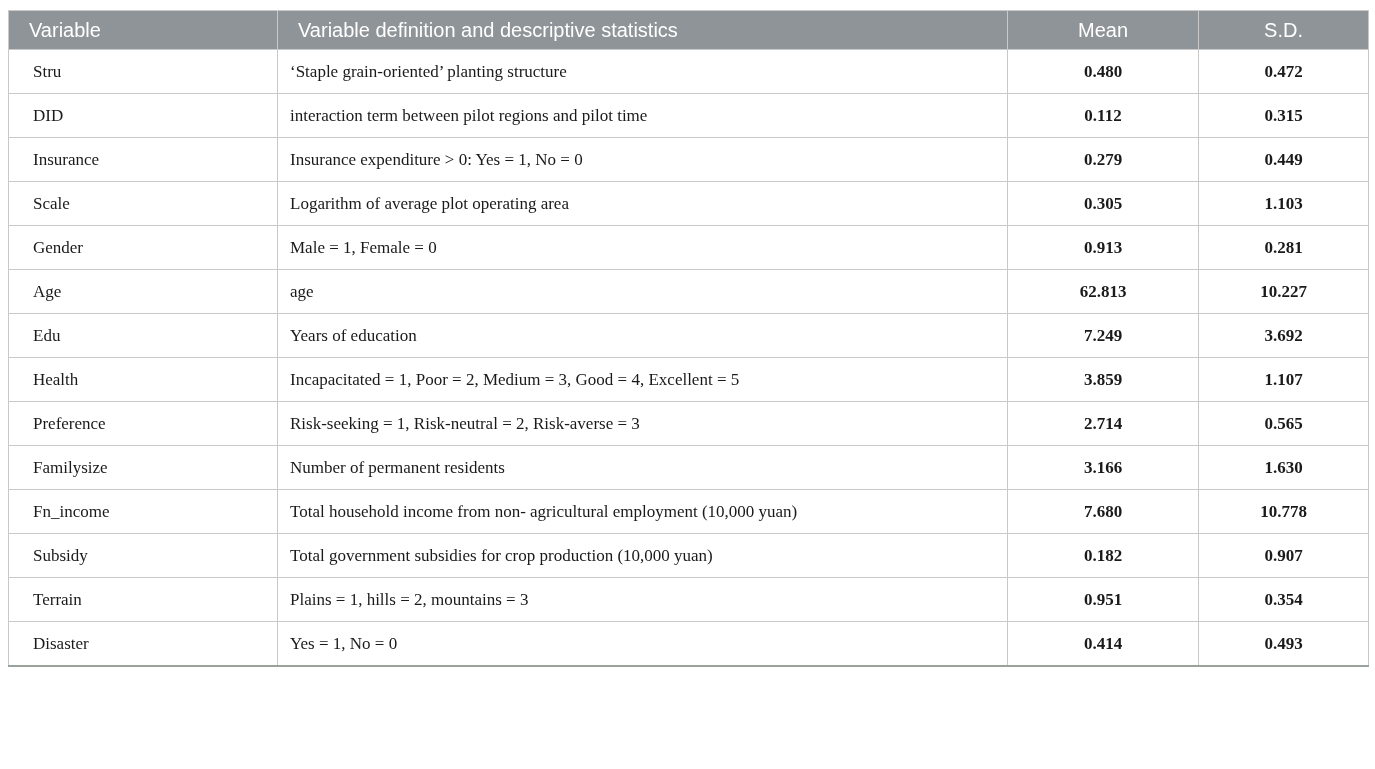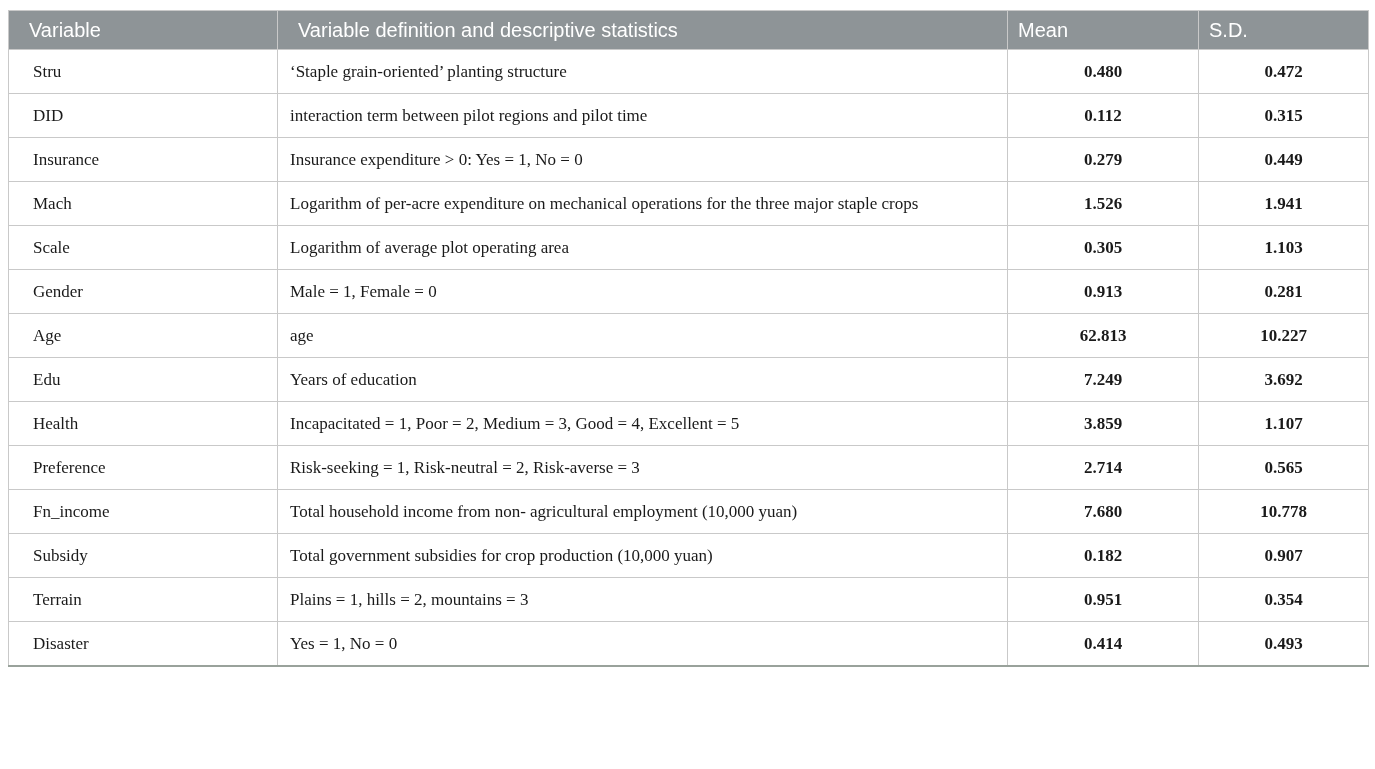--- a/index.html
+++ b/index.html
@@ -32,20 +32,21 @@
     color: #ffffff;
     font-family: "Liberation Sans", "DejaVu Sans", sans-serif;
     font-weight: 400;
     font-size: 20px;
     line-height: 24px;
     text-align: left;
     padding: 7px 10px 7px 20px;
     border: 1px solid #c9c9c9;
   }
   th.h-num {
+    text-align: center;
     padding-left: 10px;
   }
 
   td {
     border: 1px solid #c9c9c9;
     font-size: 17px;
     line-height: 23px;
     color: #1a1a1a;
     vertical-align: middle;
     padding: 10px 12px;
@@ -87,26 +88,20 @@
         <td class="c-num">0.112</td>
         <td class="c-num">0.315</td>
       </tr>
       <tr>
         <td class="c-var">Insurance</td>
         <td class="c-def">Insurance expenditure &gt; 0: Yes = 1, No = 0</td>
         <td class="c-num">0.279</td>
         <td class="c-num">0.449</td>
       </tr>
       <tr>
-        <td class="c-var">Mach</td>
-        <td class="c-def">Logarithm of per-acre expenditure on mechanical operations for the three major staple crops</td>
-        <td class="c-num">1.526</td>
-        <td class="c-num">1.941</td>
-      </tr>
-      <tr>
         <td class="c-var">Scale</td>
         <td class="c-def">Logarithm of average plot operating area</td>
         <td class="c-num">0.305</td>
         <td class="c-num">1.103</td>
       </tr>
       <tr>
         <td class="c-var">Gender</td>
         <td class="c-def">Male = 1, Female = 0</td>
         <td class="c-num">0.913</td>
         <td class="c-num">0.281</td>
@@ -129,20 +124,26 @@
         <td class="c-num">3.859</td>
         <td class="c-num">1.107</td>
       </tr>
       <tr>
         <td class="c-var">Preference</td>
         <td class="c-def">Risk-seeking = 1, Risk-neutral = 2, Risk-averse = 3</td>
         <td class="c-num">2.714</td>
         <td class="c-num">0.565</td>
       </tr>
       <tr>
+        <td class="c-var">Familysize</td>
+        <td class="c-def">Number of permanent residents</td>
+        <td class="c-num">3.166</td>
+        <td class="c-num">1.630</td>
+      </tr>
+      <tr>
         <td class="c-var">Fn_income</td>
         <td class="c-def">Total household income from non- agricultural employment (10,000 yuan)</td>
         <td class="c-num">7.680</td>
         <td class="c-num">10.778</td>
       </tr>
       <tr>
         <td class="c-var">Subsidy</td>
         <td class="c-def">Total government subsidies for crop production (10,000 yuan)</td>
         <td class="c-num">0.182</td>
         <td class="c-num">0.907</td>

